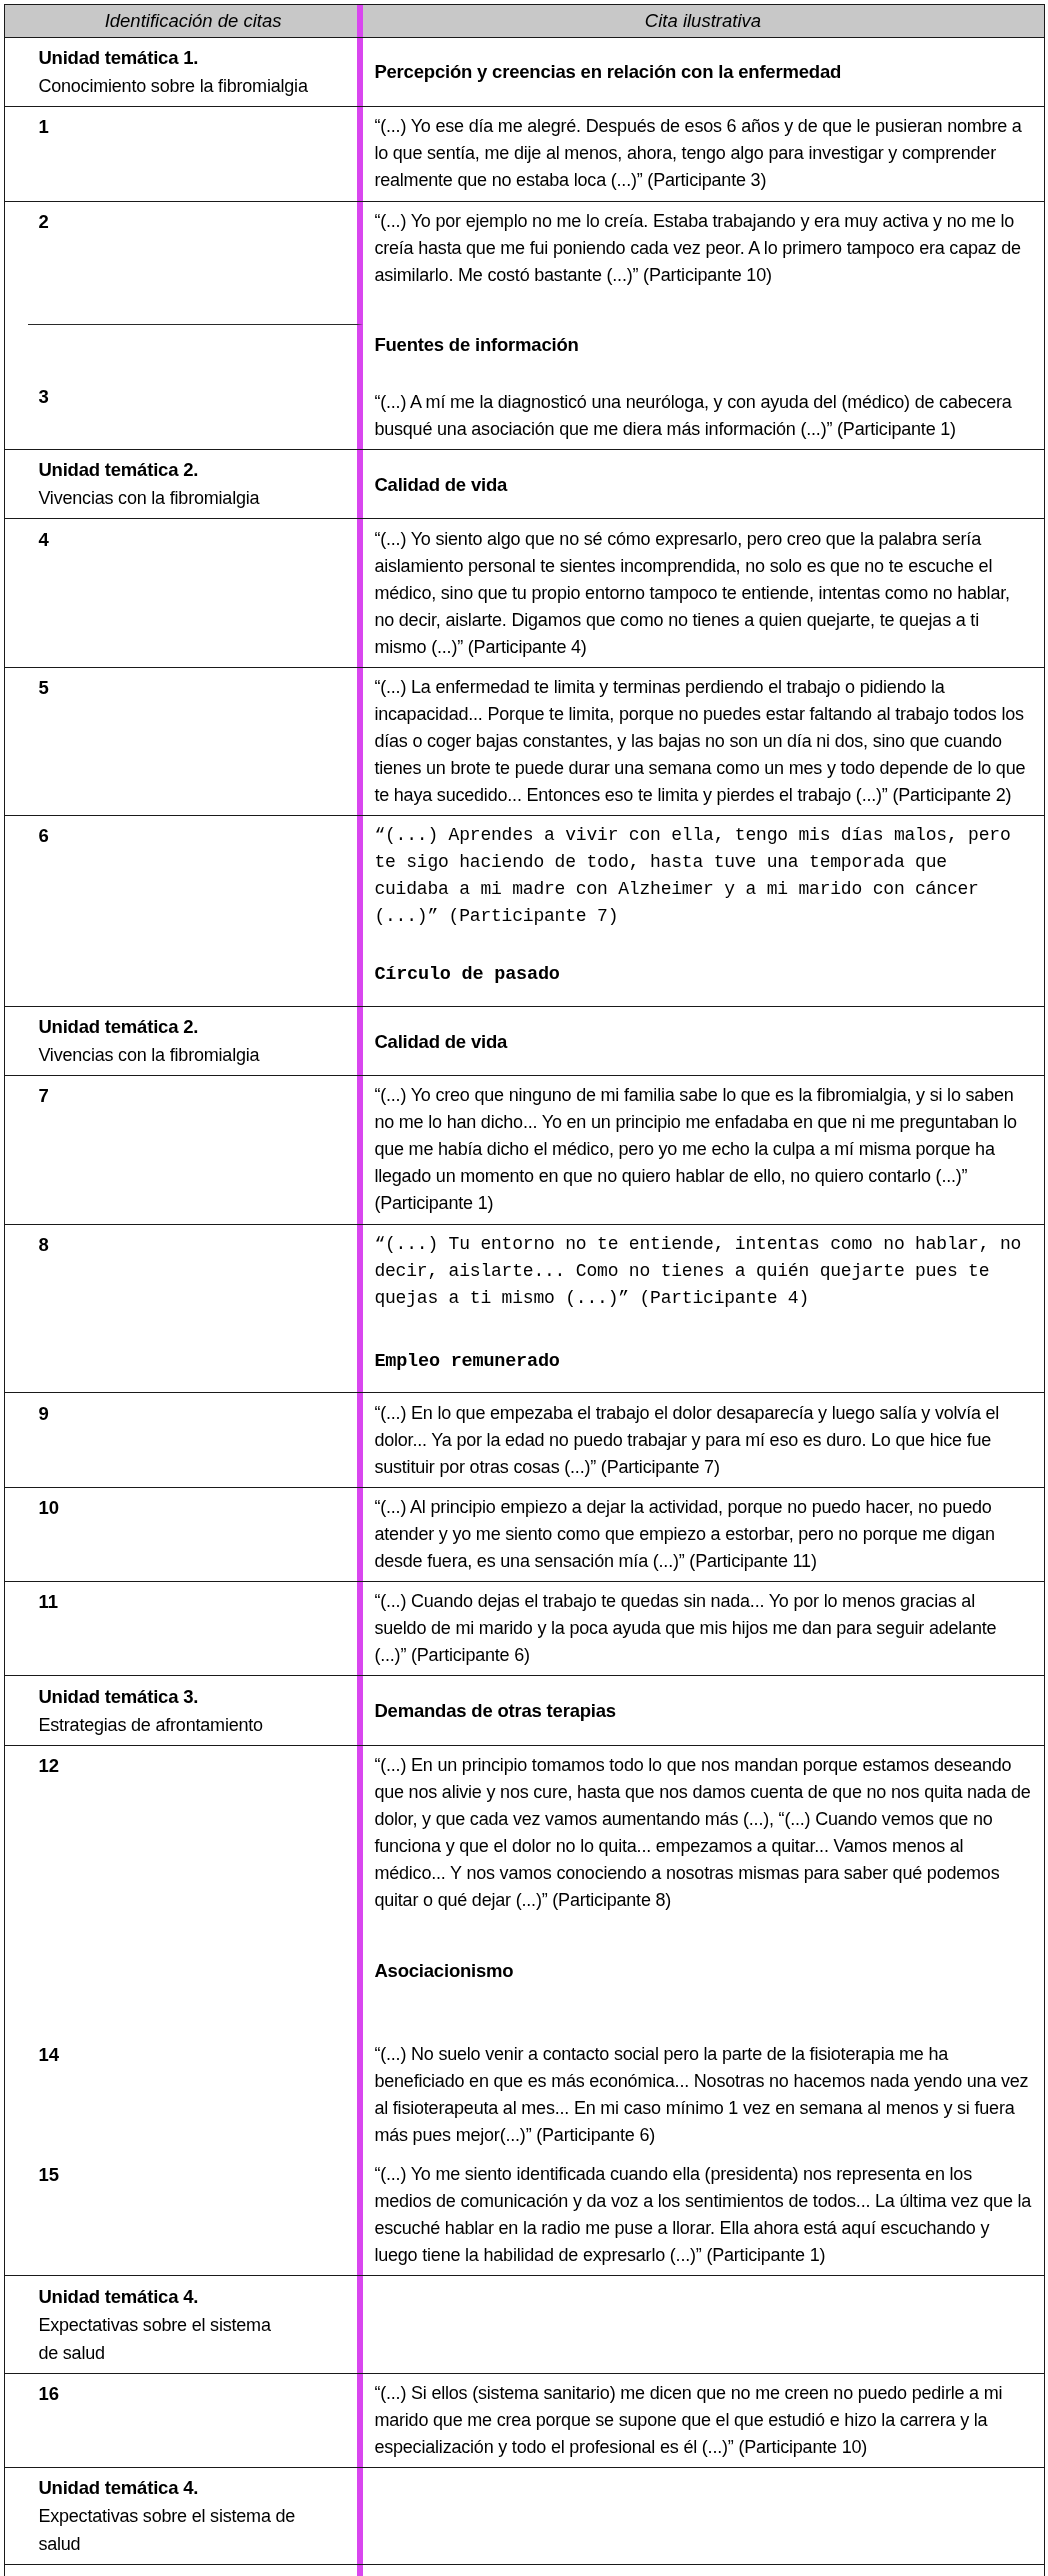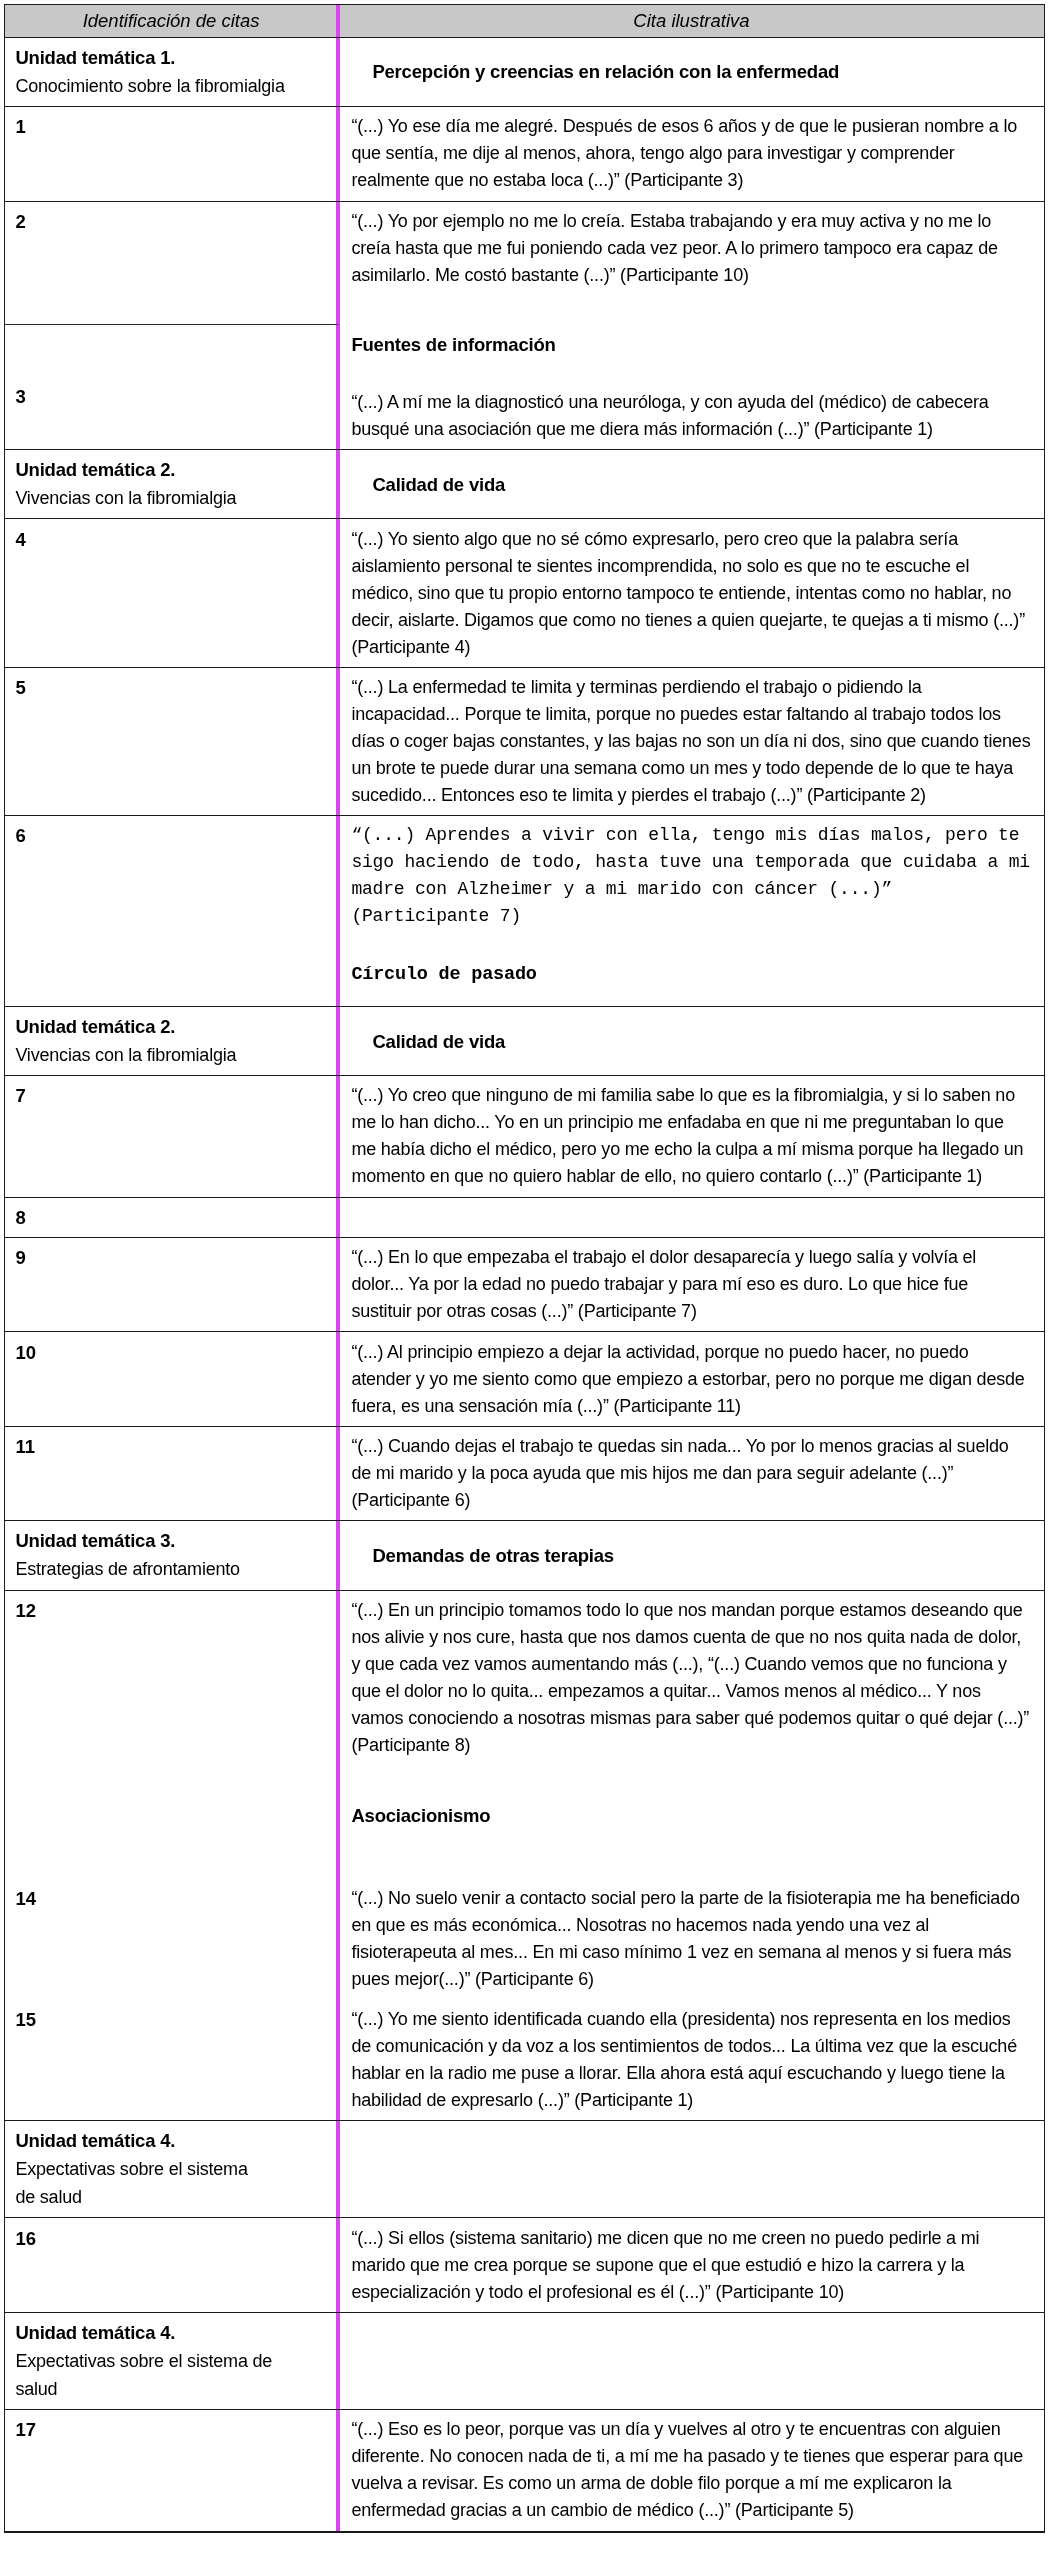--- a/index.html
+++ b/index.html
@@ -23,22 +23,23 @@
     display: flex;
     border-bottom: 1px solid #1a1a1a;
   }
   .row:last-child { border-bottom: none; }
   .colblock { flex-direction: column; }
   .subrow { display: flex; }
   .cell-l {
     flex: 0 0 335px;
     width: 335px;
     box-sizing: border-box;
-    border-right: 4px solid #d946ef;
+    border-right: 6px solid #d946ef;
     padding: 6.2px 9.3px 6.2px 10.3px;
+    margin-left: 23px;
   }
   .cell-r {
     flex: 1 1 auto;
     box-sizing: border-box;
     padding: 6.2px 12.4px 6.2px 11.3px;
   }
   
   .hdr { background: #c8c8c8; }
   .hdr .cell-l, .hdr .cell-r {
     font-style: italic;
@@ -70,21 +71,20 @@
     font-size: 18px;
     line-height: 28px;
     letter-spacing: -0.2px;
     white-space: pre-line;
   }
   .theme {
     font-weight: bold;
     font-size: 18.5px;
     line-height: 27px;
     letter-spacing: -0.2px;
-    margin-left: 21px;
   }
   .subhead {
     font-weight: bold;
     font-size: 18.5px;
     line-height: 27px;
     letter-spacing: -0.2px;
   }
   .theme-cell {
     display: flex;
     align-items: center;
@@ -203,20 +203,24 @@
         </div>
       <div class="cell-r">
           <p class="qt">“(...) Yo creo que ninguno de mi familia sabe lo que es la fibromialgia, y si lo saben no me lo han dicho... Yo en un principio me enfadaba en que ni me preguntaban lo que me había dicho el médico, pero yo me echo la culpa a mí misma porque ha llegado un momento en que no quiero hablar de ello, no quiero contarlo (...)” (Participante 1)</p>
         </div>
     </div>
 
     <div class="row">
       <div class="cell-l">
           <div class="num">8</div>
         </div>
+      <div class="cell-r pad-tall">
+        <p class="qt">“(...) Tu entorno no te entiende, intentas como no hablar, no decir, aislarte... Como no tienes a quién quejarte pues te quejas a ti mismo (...)” (Participante 4)</p>
+        <div class="subhead mt-lg">Empleo remunerado</div>
+      </div>
     </div>
 
     <div class="row">
       <div class="cell-l">
           <div class="num">9</div>
         </div>
       <div class="cell-r">
           <p class="qt">“(...) En lo que empezaba el trabajo el dolor desaparecía y luego salía y volvía el dolor... Ya por la edad no puedo trabajar y para mí eso es duro. Lo que hice fue sustituir por otras cosas (...)” (Participante 7)</p>
         </div>
     </div>

